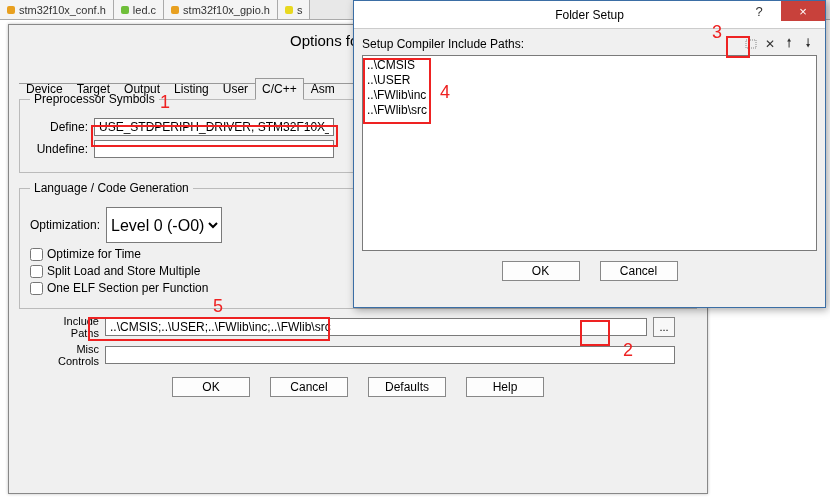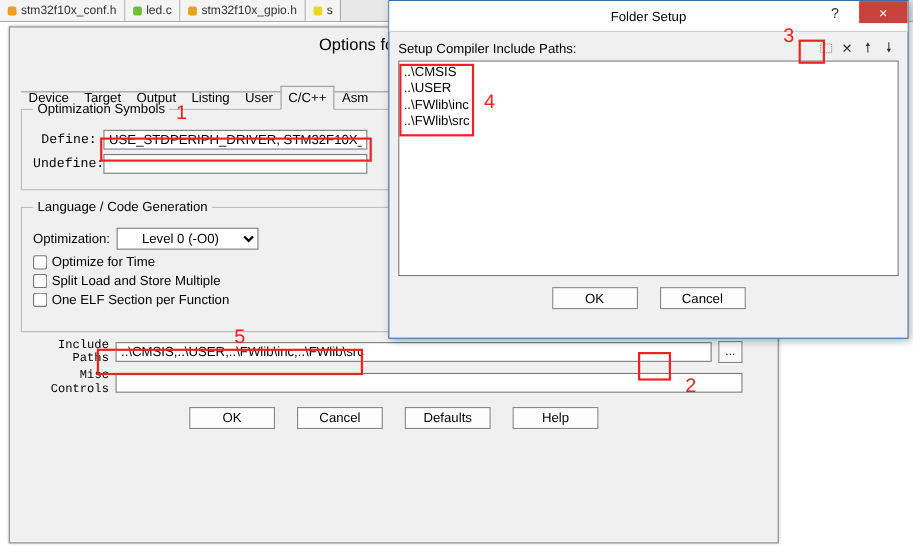--- a/index.html
+++ b/index.html
@@ -74,31 +74,31 @@
 
   fieldset {
     border: 1px solid #bbb;
     margin: 8px 10px;
     padding: 8px 10px 10px;
     font-size: 12px;
   }
   legend { color: #000; padding: 0 4px; font-size: 12px; }
 
   .row { display: flex; align-items: center; margin: 4px 0; gap: 6px; }
-  .label-right { width: 58px; text-align: right; color: #000; font-family: Liberation Mono, monospace; }
+  .label-right { width: 58px; text-align: right; color: #000; }
   .label-sm    { width: 80px; text-align: right; color: #000; }
   .textbox {
     flex: 1;
     font-size: 12px;
     padding: 1px 4px;
     border: 1px solid #7a7a7a;
     background: #fff;
     height: 18px;
   }
-  .select { font-size: 12px; padding: 0 18px; border: 1px solid #7a7a7a; height: 20px; background: #fff;}
+  .select { font-size: 16px; padding: 0 0; border: 1px solid #7a7a7a; height: 36px; background: #fff;}
   .checkbox-row { display: flex; align-items: center; gap: 4px; margin: 3px 0; }
   .checkbox-row input[type=checkbox] { margin: 0; }
   .codegen-grid { display: flex; gap: 20px; }
   .codegen-col { flex: 1; }
 
   .lower-labels .label-right { width: 58px; text-align: right; color: #000; font-size: 11px; line-height: 1.1; }
   .multiline-box {
     flex: 1;
     font-size: 11px;
     border: 1px solid #7a7a7a;
@@ -210,21 +210,21 @@
     <div class="opttab"><span>Device</span></div>
     <div class="opttab"><span>Target</span></div>
     <div class="opttab"><span>Output</span></div>
     <div class="opttab"><span>Listing</span></div>
     <div class="opttab"><span>User</span></div>
     <div class="opttab active"><span>C/C++</span></div>
     <div class="opttab"><span>Asm</span></div>
   </div>
 
   <fieldset class="preproc">
-    <legend>Optimization Symbols</legend>
+    <legend>Preprocessor Symbols</legend>
     <div class="row">
       <span class="label-right">Define:</span>
       <input class="textbox" style="width: 240px; flex: 0 0 auto;" value="USE_STDPERIPH_DRIVER, STM32F10X_HD">
     </div>
     <div class="row">
       <span class="label-right">Undefine:</span>
       <input class="textbox" style="width: 240px; flex: 0 0 auto;" value="">
     </div>
   </fieldset>
 

